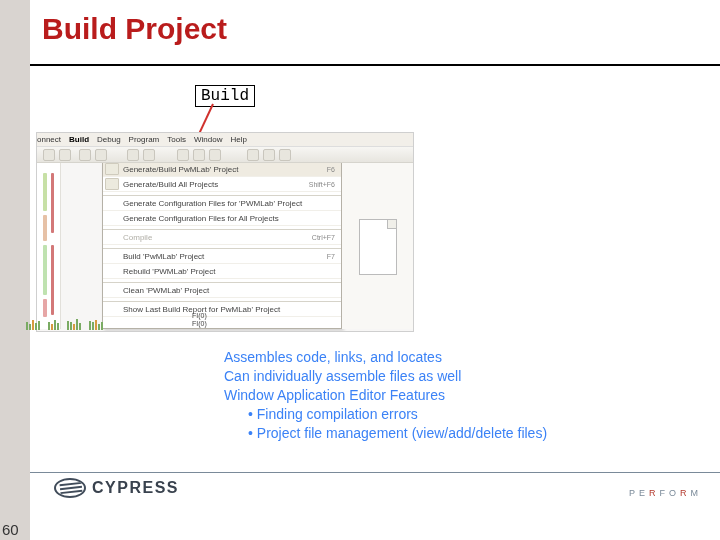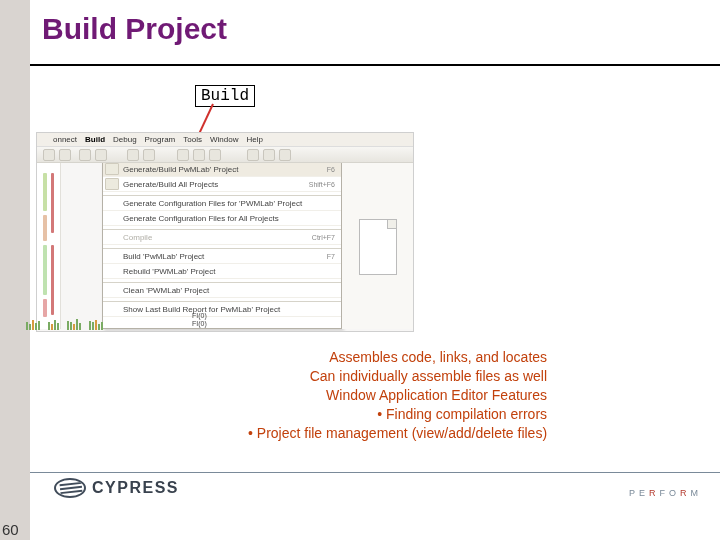--- a/index.html
+++ b/index.html
@@ -1,26 +1,26 @@
 <!DOCTYPE html>
 <html><head>
 <meta charset="utf-8">
 <style>
   * { box-sizing: border-box; margin: 0; padding: 0; }
   html, body { width: 720px; height: 540px; font-family: Arial, Helvetica, sans-serif; background: #fff; overflow: hidden; }
   .slide { position: relative; width: 720px; height: 540px; }
   .left-band { position: absolute; left: 0; top: 0; width: 30px; height: 540px; background: #d9d4d0; }
-  .title { position: absolute; left: 42px; top: 12px; font-size: 30px; font-weight: bold; color: #701a75; }
+  .title { position: absolute; left: 42px; top: 12px; font-size: 30px; font-weight: bold; color: #b91c1c; }
   .hr-top { position: absolute; left: 30px; top: 64px; width: 690px; height: 2px; background: #000; }
 
   .build-callout { position: absolute; left: 195px; top: 85px; border: 1px solid #000; background: #fff; padding: 1px 5px; font-family: "Courier New", monospace; font-size: 16px; }
   .callout-line { position: absolute; left: 212px; top: 104px; width: 2px; height: 36px; background: #d0312d; transform: rotate(25deg); transform-origin: top center; }
 
   .ide-shot { position: absolute; left: 36px; top: 132px; width: 378px; height: 200px; border: 1px solid #cfcfcf; background: #f7f6f5; font-family: Tahoma, Arial, sans-serif; font-size: 8px; color: #444; overflow: hidden; }
-  .menubar { display: flex; gap: 8px; padding: 2px 16px; background: #f2efe9; border-bottom: 1px solid #ddd; font-size: 8px; color: #333; }
+  .menubar { display: flex; gap: 8px; padding: 2px 0; background: #f2efe9; border-bottom: 1px solid #ddd; font-size: 8px; color: #333; }
   .menubar span:nth-child(2) { color: #000; font-weight: bold; }
   .toolbar-strip { height: 16px; background: linear-gradient(#f7f6f3, #e7e5df); border-bottom: 1px solid #d6d4cd; position: relative; }
   .toolbar-strip .tbtn { position: absolute; width: 12px; height: 12px; top: 2px; background: #e8e6de; border: 1px solid #c9c6bd; border-radius: 2px; }
 
   .ide-body { display: flex; height: calc(100% - 32px); }
   .left-gutter { width: 24px; background: #fff; border-right: 1px solid #e2e0da; position: relative; }
   .left-gutter .bar { position: absolute; left: 6px; width: 4px; border-radius: 1px; }
   .bar.g1 { top: 10px; height: 38px; background: #c7e0a6; }
   .bar.g2 { top: 52px; height: 26px; background: #e6c1a6; }
   .bar.g3 { top: 82px; height: 50px; background: #bfe2b0; }
@@ -39,21 +39,21 @@
 
   .ide-right { flex: 1; position: relative; background: #f9f8f5; }
   .page-outline { position: absolute; right: 16px; top: 56px; width: 38px; height: 56px; border: 1px solid #bbb; background: #fff; }
   .page-outline::before { content: ""; position: absolute; right: 0; top: 0; width: 8px; height: 8px; background: #f0efe9; border-left: 1px solid #bbb; border-bottom: 1px solid #bbb; }
   .mini-timeline { position: absolute; left: 26px; top: 312px; width: 388px; height: 18px; display: flex; align-items: flex-end; gap: 1px; }
   .mini-timeline .t { width: 2px; background: #7aab63; }
   .mini-timeline .t.or { background: #d69a40; }
   .mini-timeline .t.sp { width: 6px; background: transparent; }
   .fi-label { position: absolute; left: 192px; top: 312px; font-size: 7px; color: #444; line-height: 8px; }
 
-  .body-text { position: absolute; left: 224px; top: 348px; font-size: 14px; color: #c2410c; line-height: 1.35; text-align: right; }
+  .body-text { position: absolute; left: 224px; top: 348px; font-size: 14px; color: #3b82f6; line-height: 1.35; }
   .body-text ul { list-style: none; margin-left: 24px; }
   .body-text ul li::before { content: "• "; }
 
   .hr-bot { position: absolute; left: 30px; top: 472px; width: 690px; height: 1px; background: #7a8a99; }
   .logo-wrap { position: absolute; left: 54px; top: 478px; display: flex; align-items: center; gap: 6px; }
   .logo-oval { width: 32px; height: 20px; border: 2px solid #414c5a; border-radius: 50%; position: relative; overflow: hidden; }
   .logo-oval::before { content: ""; position: absolute; left: 4px; top: 7px; width: 22px; height: 2px; background: #414c5a; box-shadow: 0 -4px 0 #414c5a, 0 4px 0 #414c5a; transform: rotate(-6deg); }
   .logo-text { font-family: "Arial Black", Arial, sans-serif; font-size: 16px; letter-spacing: 1.5px; color: #39424e; font-weight: 900; }
   .perform { position: absolute; right: 18px; top: 472px; font-family: Liberation Sans, sans-serif; font-size: 9px; letter-spacing: 4px; color: #7a8a99; margin-top: 16px; }
   .perform .r { color: #b43a2e; }

